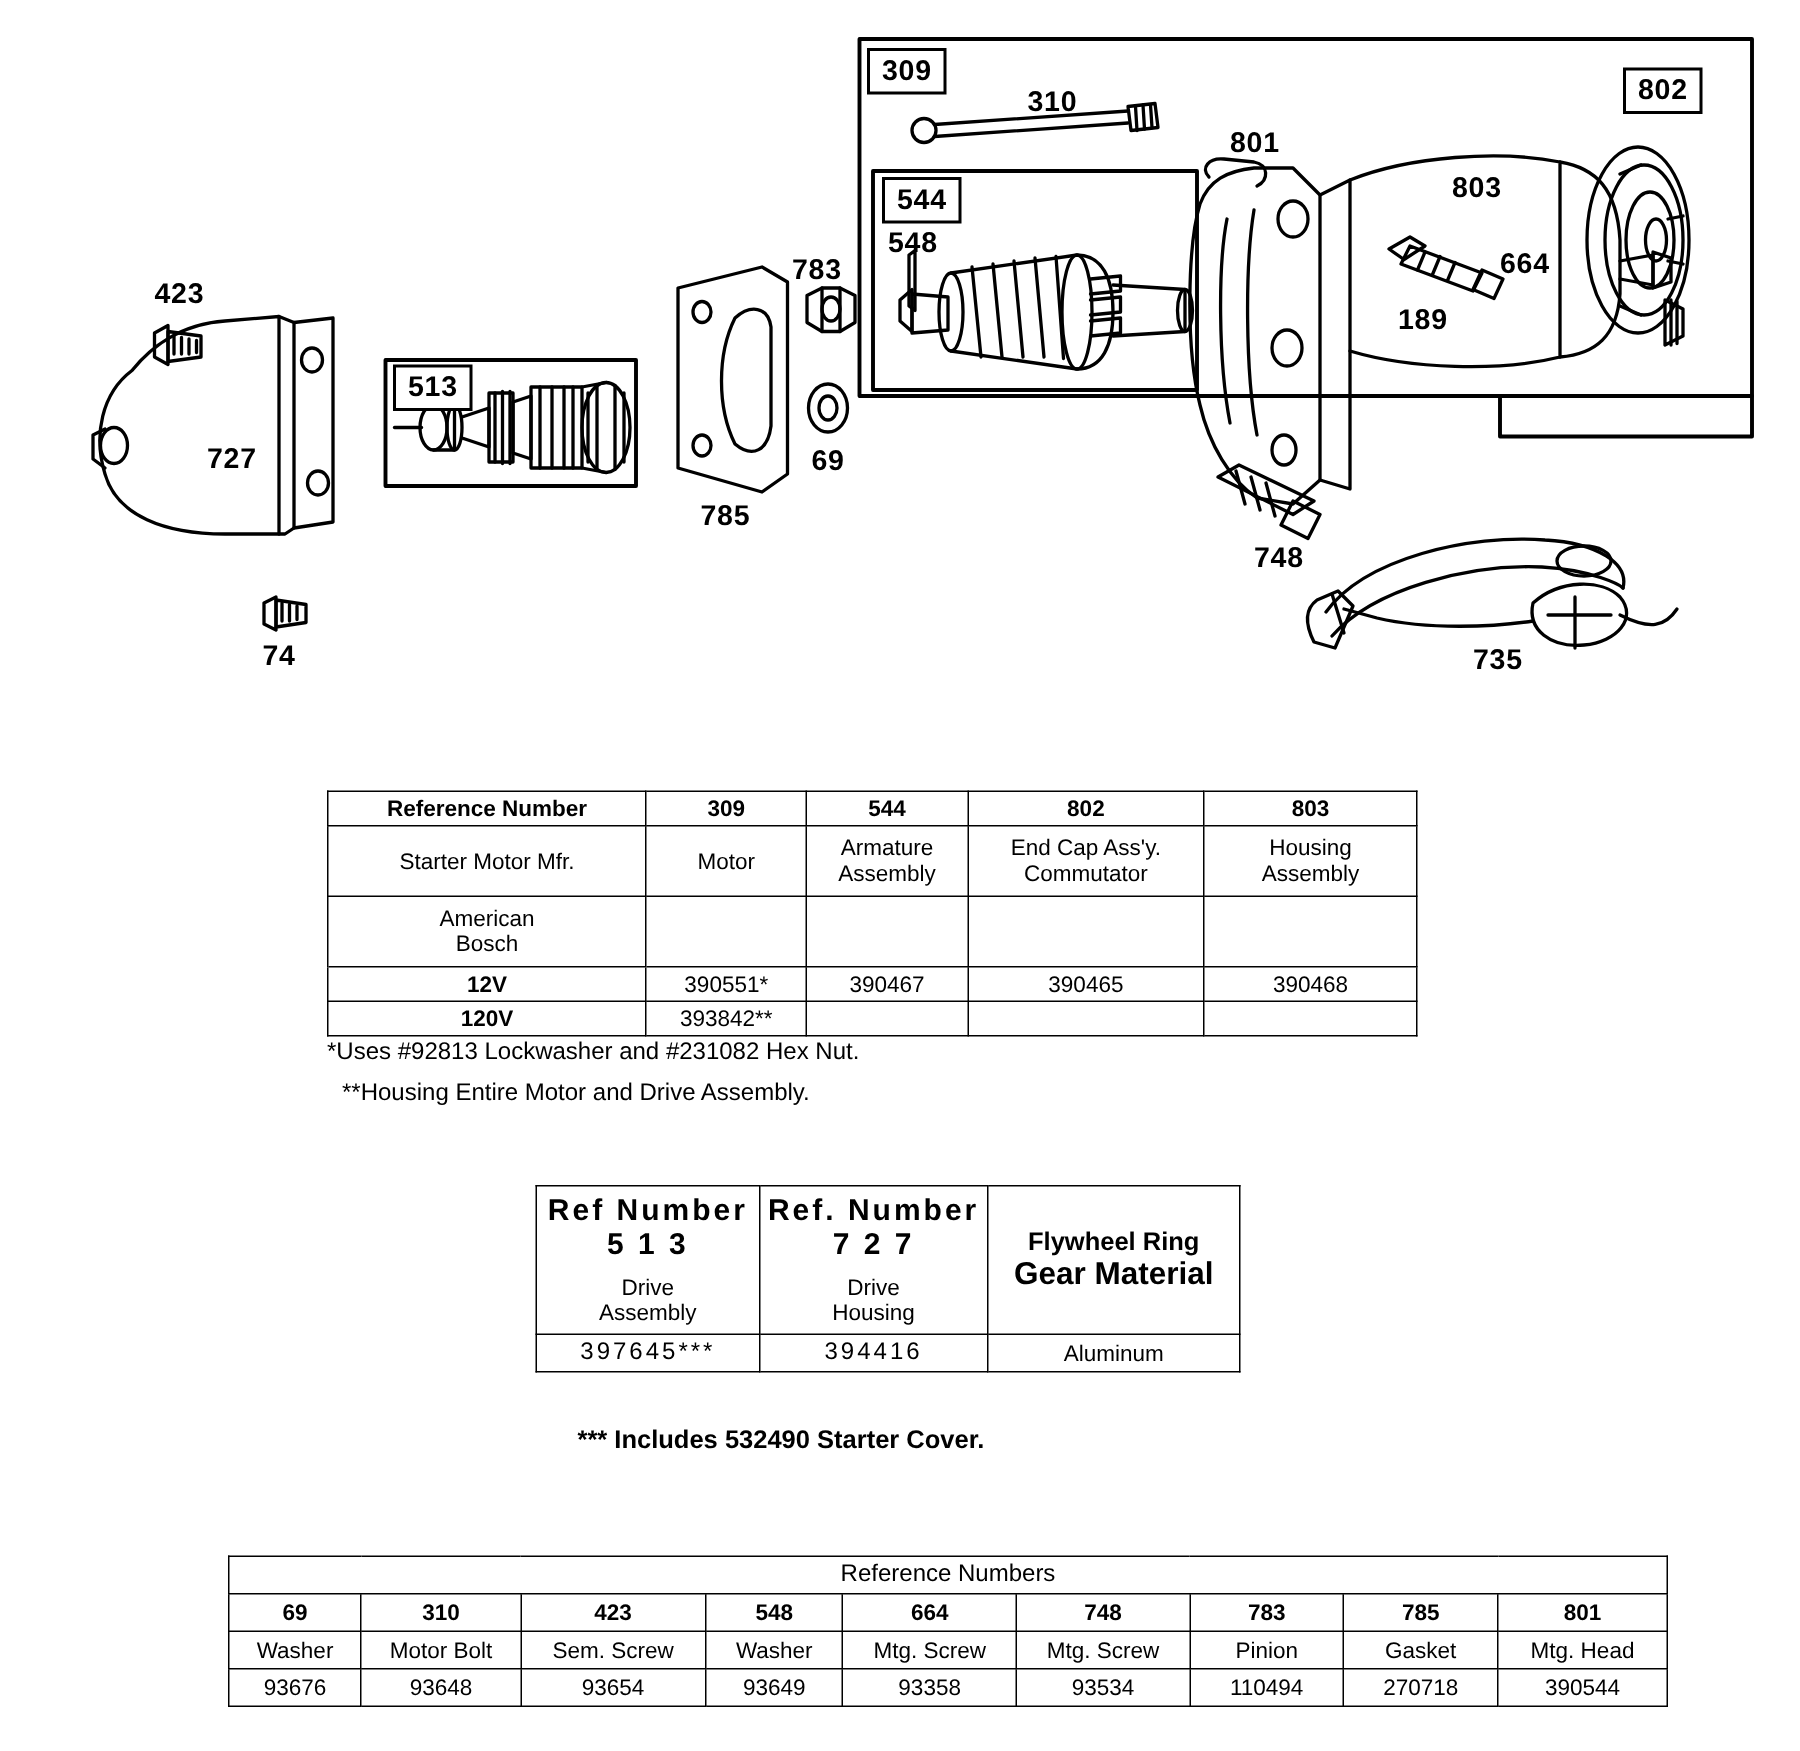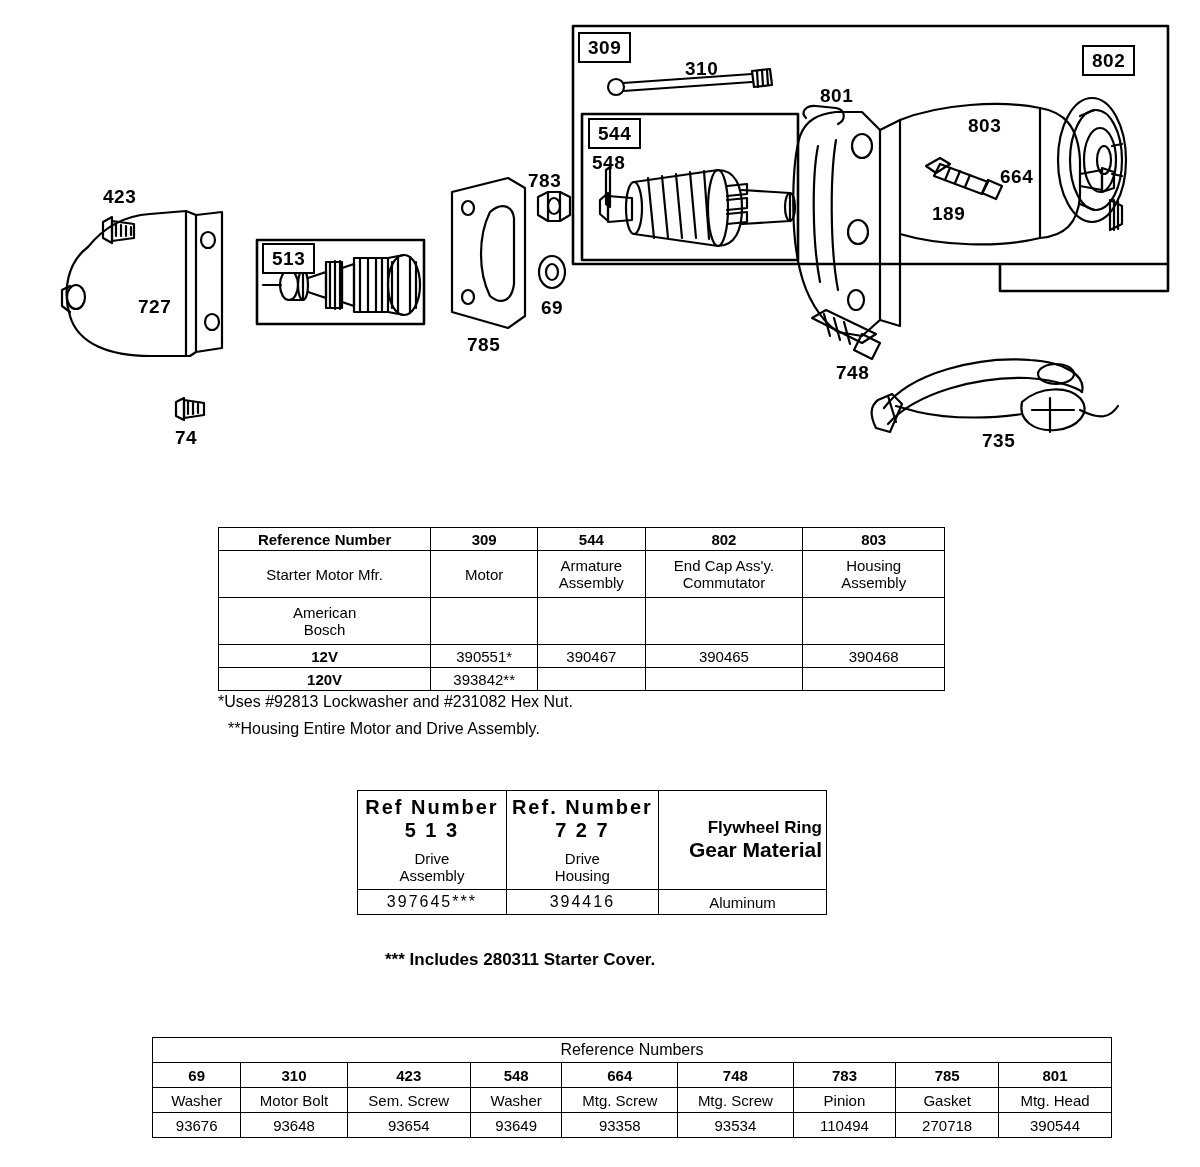--- a/index.html
+++ b/index.html
@@ -341,34 +341,34 @@
           <div>Drive</div>
           <div>Assembly</div>
         </td>
         <td style="width:145px;">
           <div class="spaced">Ref.  Number</div>
           <div class="spaced">7 2 7</div>
           <div style="height:8px;"></div>
           <div>Drive</div>
           <div>Housing</div>
         </td>
-        <td style="width:180px;text-align:right;">
+        <td style="width:180px;">
           <div class="bold" style="font-size:17px;">Flywheel  Ring</div>
           <div class="bold" style="font-size:21px;">Gear  Material</div>
         </td>
       </tr>
       <tr>
         <td class="num">397645***</td>
         <td class="num">394416</td>
         <td>Aluminum</td>
       </tr>
     </tbody>
   </table>
 
-  <div class="note" style="left:385px; top:950px; font-weight:bold; font-size:17px;">***  Includes  280311  Starter  Cover.</div>
+  <div class="note" style="left:385px; top:950px; font-weight:bold; font-size:17px;">***  Includes  532490  Starter  Cover.</div>
 
   <table id="table-refnums">
     <tbody>
       <tr>
         <td colspan="9" style="font-size:16px;text-align:center;">Reference Numbers</td>
       </tr>
       <tr>
         <td class="hdrnum" style="width:86px;">69</td>
         <td class="hdrnum" style="width:104px;">310</td>
         <td class="hdrnum" style="width:122px;">423</td>

